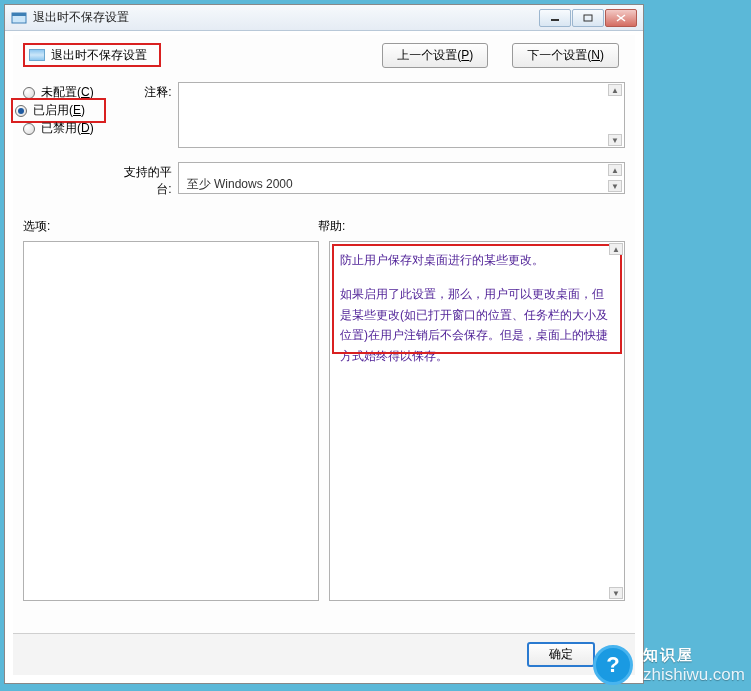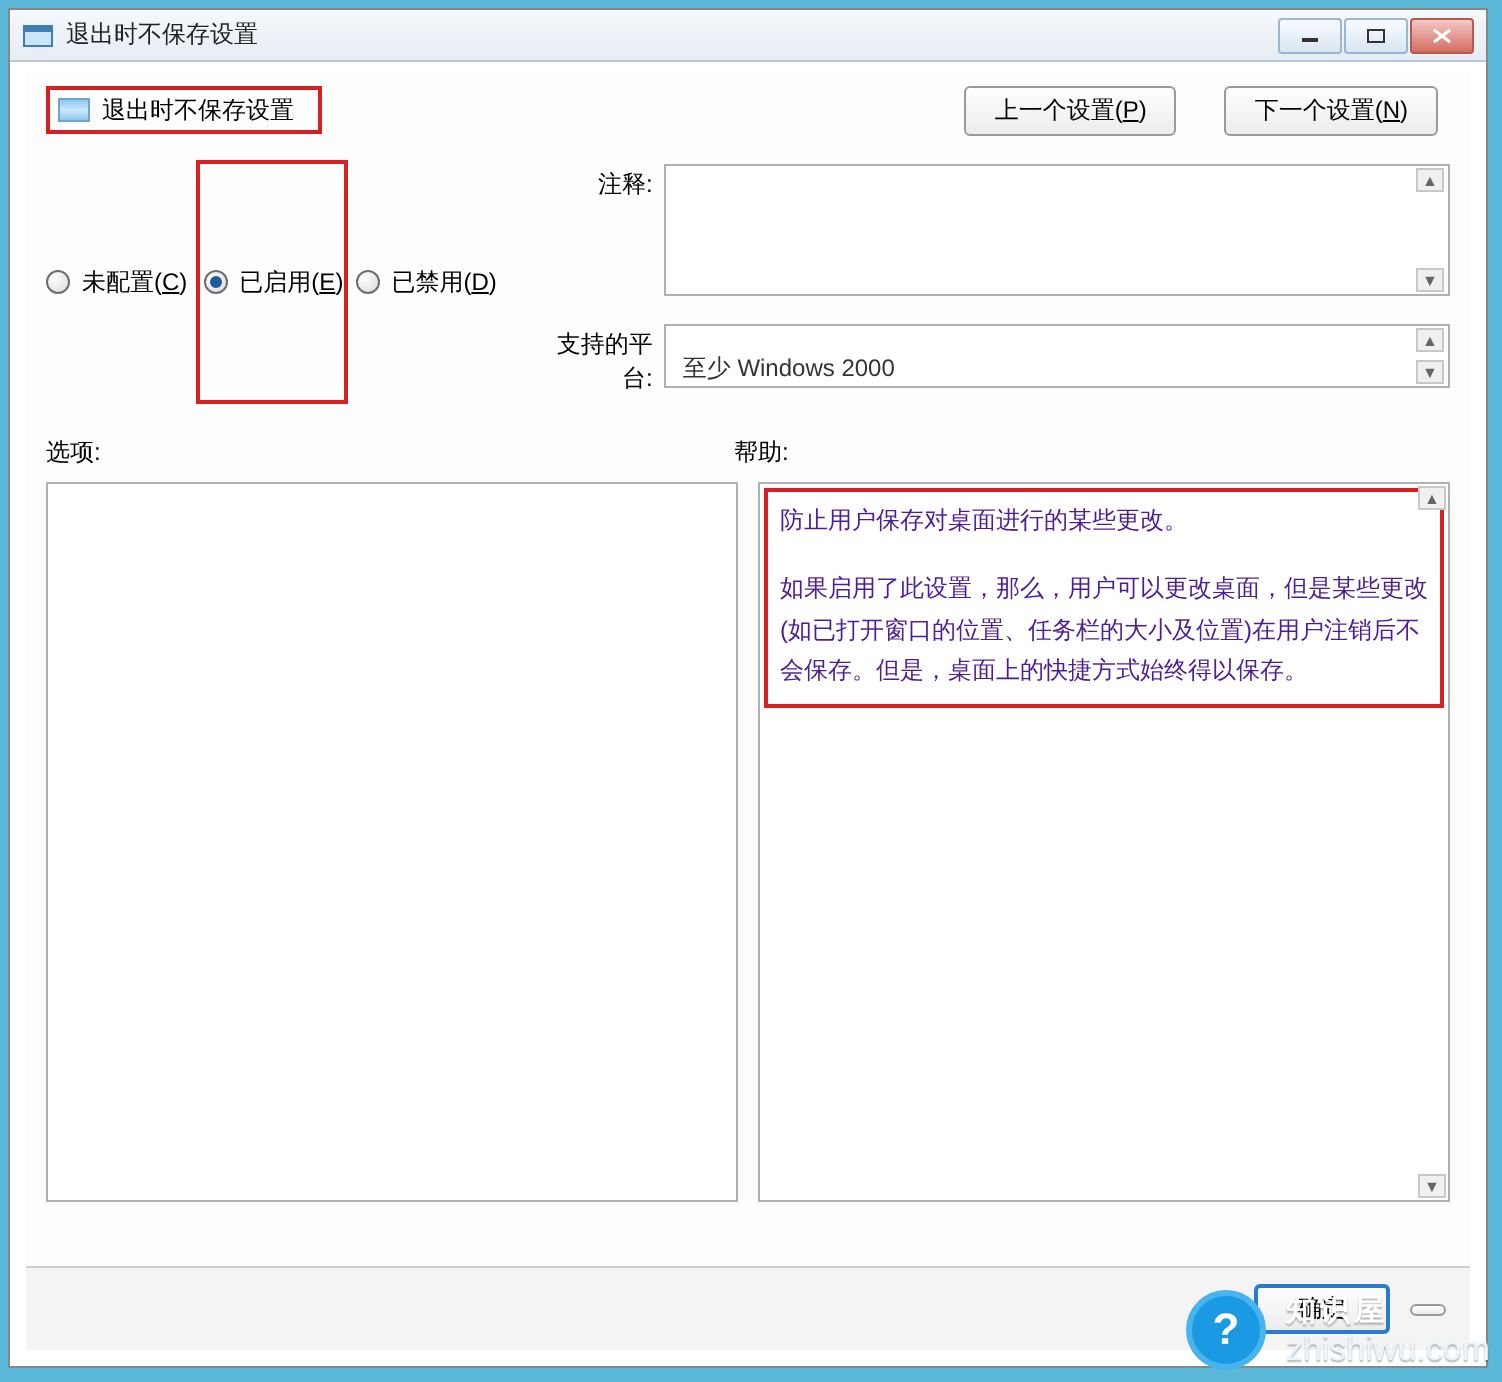--- a/index.html
+++ b/index.html
@@ -10,21 +10,21 @@
     background: #5bb8d8;
     width: 751px;
     height: 691px;
     position: relative;
     overflow: hidden;
   }
   .outer-frame {
     position: absolute;
     left: 4px;
     top: 4px;
-    width: 740px;
+    width: 640px;
     height: 680px;
     background: #fff;
     border: 1px solid #888;
   }
   .titlebar {
     height: 26px;
     background: linear-gradient(#f6f9fc, #e5ecf4);
     border-bottom: 1px solid #b8c8d8;
     display: flex;
     align-items: center;
@@ -103,22 +103,22 @@
   }
   .btn .ul { text-decoration: underline; }
   
   .config-area {
     display: flex;
     padding: 14px 10px 0 10px;
     gap: 22px;
   }
   .radios {
     display: flex;
-    flex-direction: row;
-    gap: 16px;
+    flex-direction: column;
+    gap: 1px;
     padding-top: 2px;
   }
   .radio {
     display: flex;
     align-items: center;
     gap: 6px;
   }
   .radio .circle {
     width: 12px; height: 12px;
     border: 1px solid #6e6e6e;

